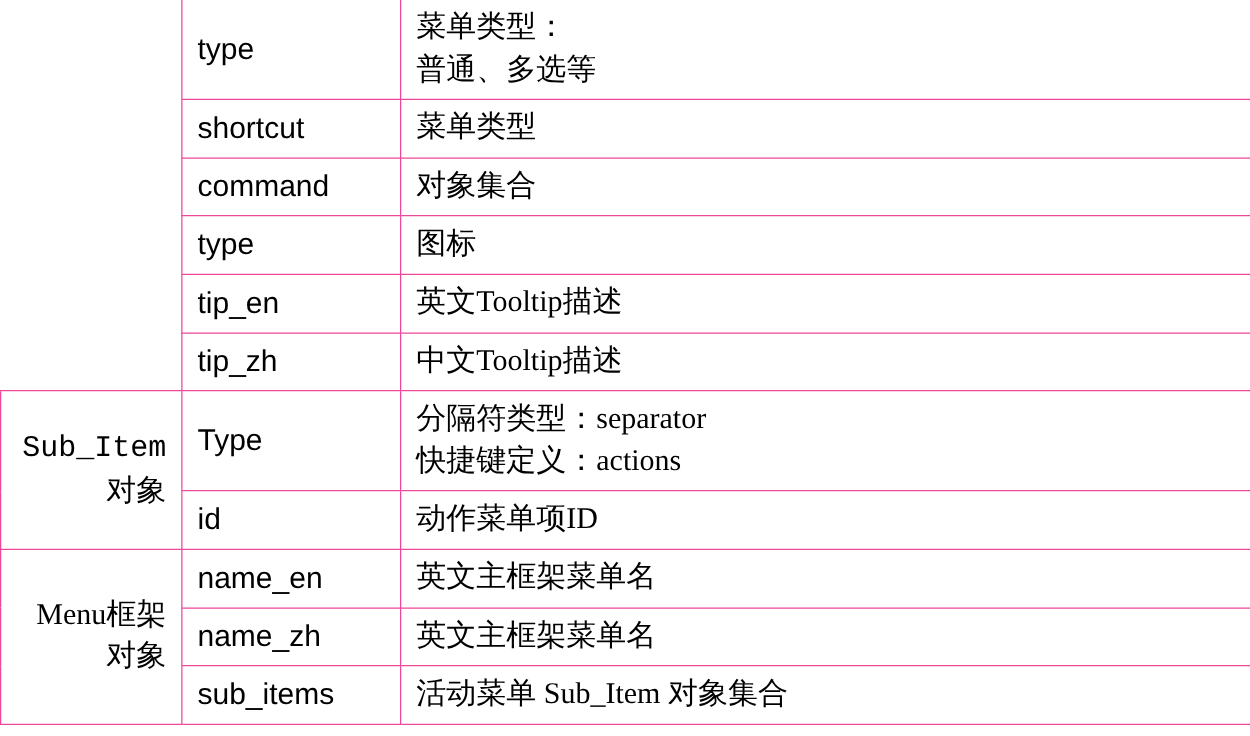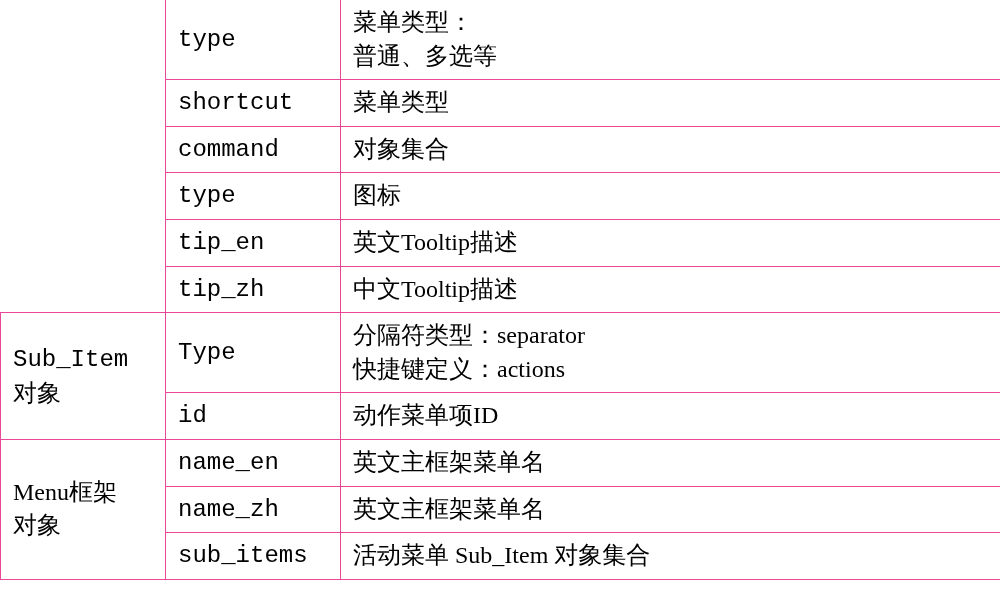--- a/index.html
+++ b/index.html
@@ -19,26 +19,26 @@
       width: 1000px;
       table-layout: fixed;
     }
     td {
       border: 1px solid #ec4899;
       padding: 6px 12px;
       vertical-align: middle;
       line-height: 1.4;
     }
     .col1 {
-      width: 165px;
-      text-align: left;
+      width: 145px;
+      text-align: right;
     }
     .col2 {
       width: 175px;
-      font-family: Liberation Mono, monospace;
+      font-family: Liberation Sans, sans-serif;
     }
     .col3 {
       width: 680px;
     }
     .mono {
       font-family: "Courier New", monospace;
     }
     .no-top {
       border-top: none;
     }

